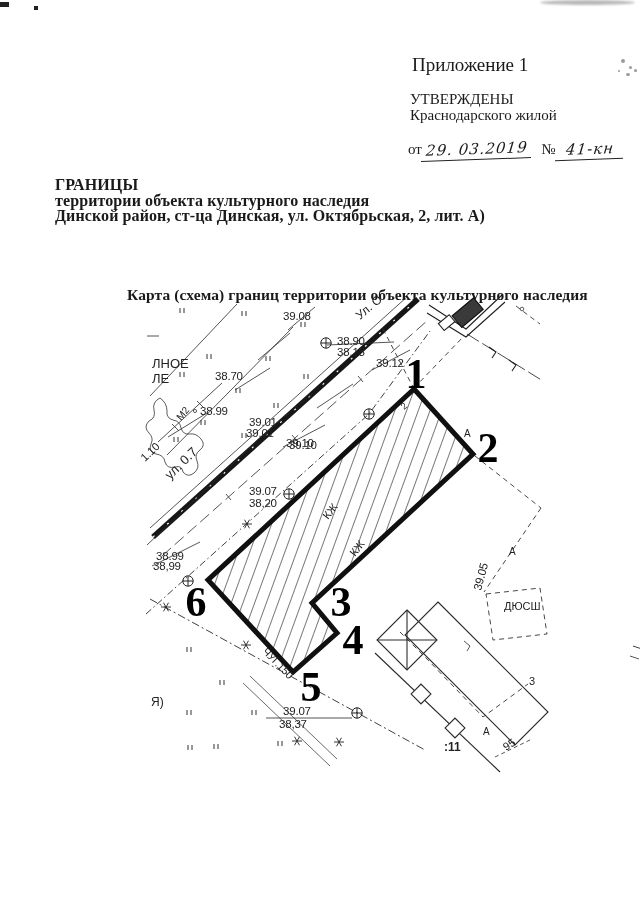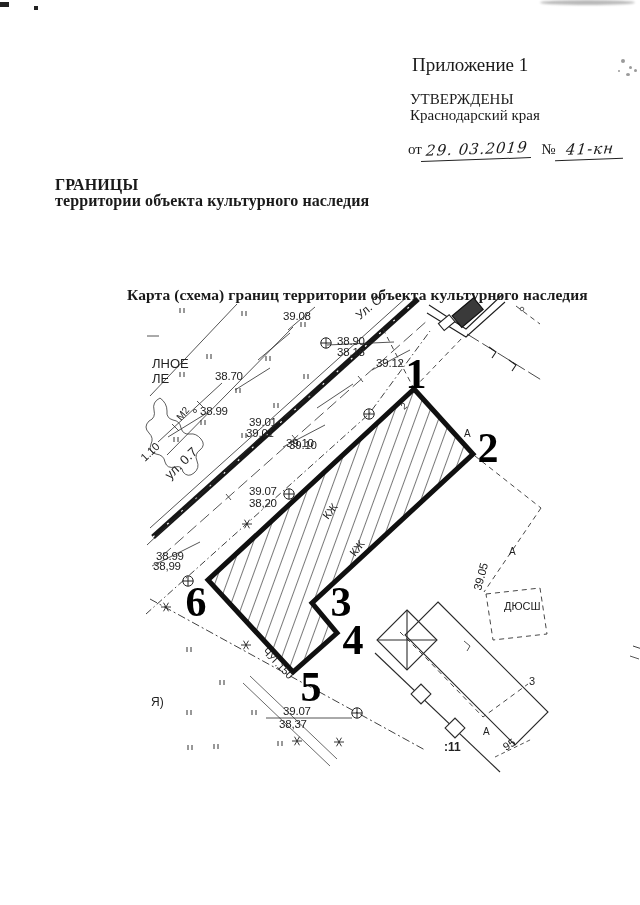--- a/index.html
+++ b/index.html
@@ -38,31 +38,32 @@
   <div class="speck" style="left:621px;top:59px;width:4px;height:4px;"></div>
   <div class="speck" style="left:629px;top:66px;width:3px;height:3px;"></div>
   <div class="speck" style="left:626px;top:73px;width:4px;height:3px;"></div>
   <div class="speck" style="left:634px;top:69px;width:3px;height:3px;"></div>
   <div class="speck" style="left:618px;top:70px;width:2px;height:2px;"></div>
 
   <div class="appendix">Приложение 1</div>
 
   <div class="approval">
     <div>УТВЕРЖДЕНЫ</div>
-    <div>Краснодарский края</div>
+    <div>Краснодарского жилой</div>
   </div>
 
   <div class="order-line">
     <span>от</span><span class="hand">29. 03.2019</span>
     <span style="margin-left:6px;">№</span><span class="hand num">41-кн</span>
   </div>
 
   <div class="title-block">
     <div>ГРАНИЦЫ</div>
     <div>территории объекта культурного наследия</div>
+    <div>Динской район, ст-ца Динская, ул. Октябрьская, 2, лит. А)</div>
   </div>
 
   <div class="map-caption">Карта (схема) границ территории объекта культурного наследия</div>
 
   <svg class="map" width="640" height="905" viewBox="0 0 640 905" font-family="Liberation Sans, sans-serif" fill="none" stroke="none">
     <defs>
       <pattern id="hatch" width="11" height="11" patternUnits="userSpaceOnUse" patternTransform="rotate(20)">
         <path d="M5.5,0 V11" stroke="#6a6a6a" stroke-width="0.9"></path>
       </pattern>
     </defs>

